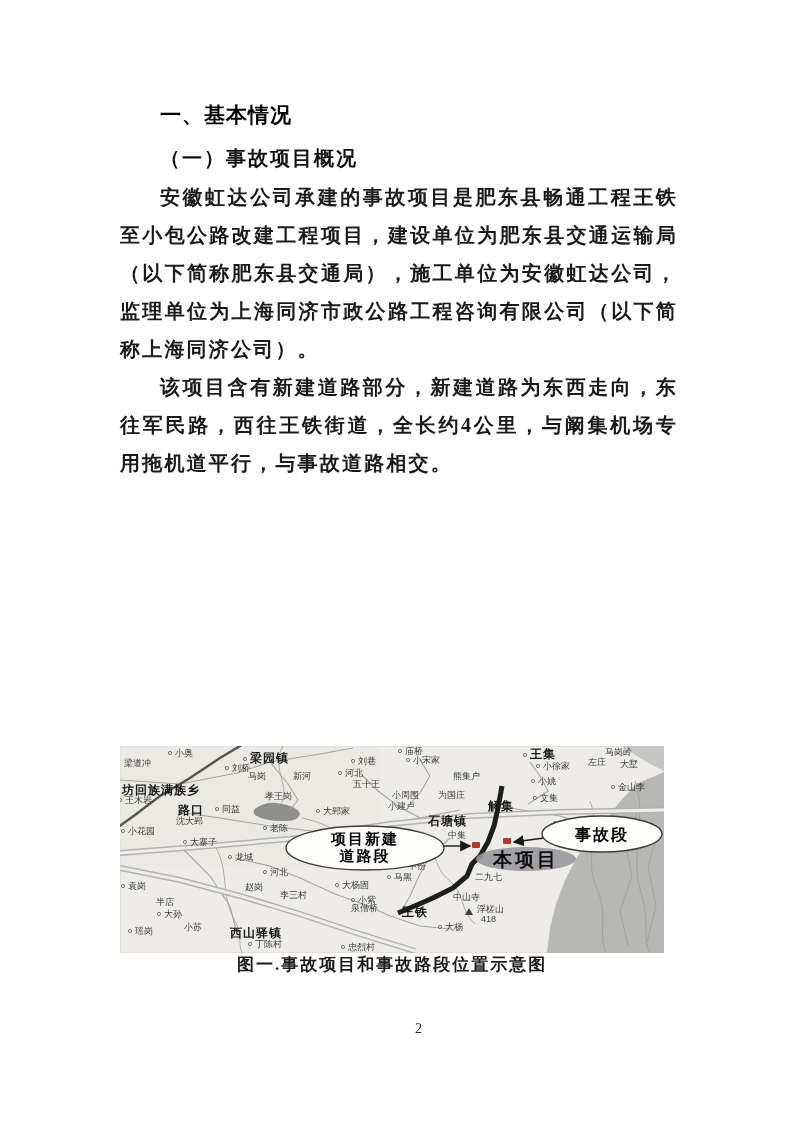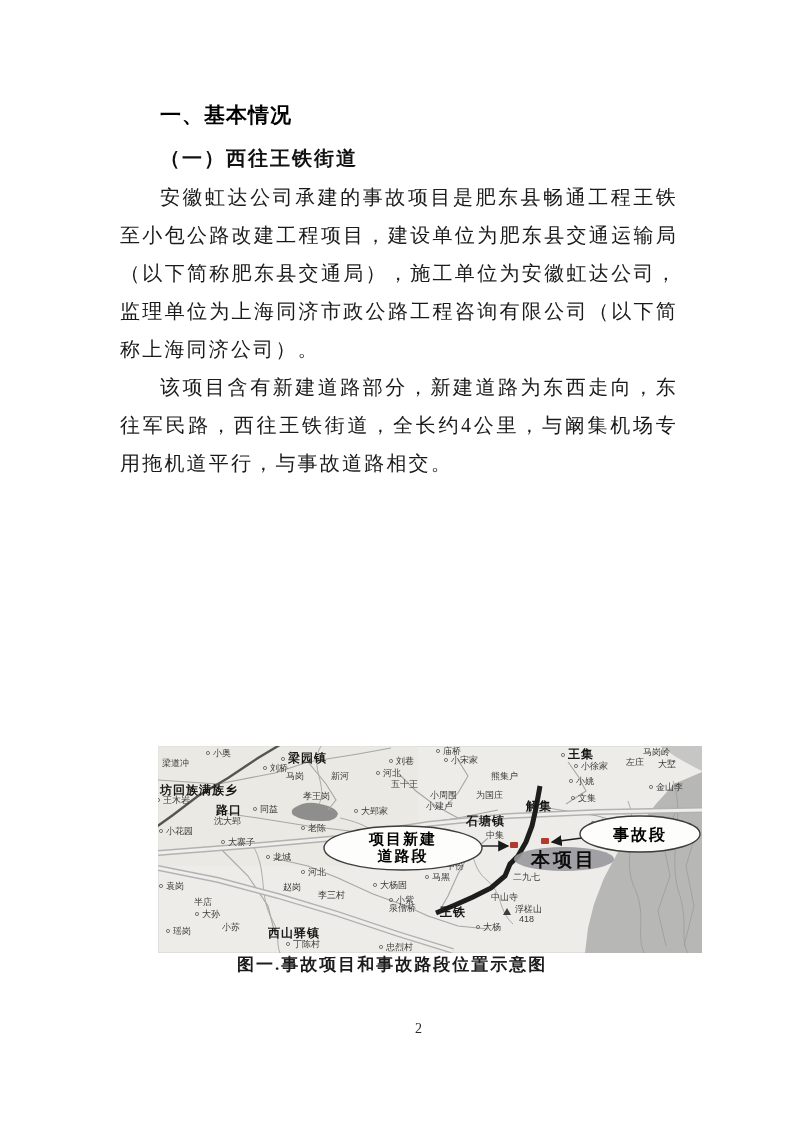--- a/index.html
+++ b/index.html
@@ -13,24 +13,24 @@
     font-family:"Liberation Sans","DejaVu Sans",sans-serif;
     font-size:21px; font-weight:700; color:#000;
     margin:0 0 0 40px; line-height:30px; letter-spacing:1px;
   }
   .h2{
     font-size:20px; font-weight:600; color:#111;
     margin:13px 0 5px 40px; line-height:30px; letter-spacing:2px;
   }
   .para{
     font-size:20px; line-height:38px; letter-spacing:2.2px;
-    text-align:justify; text-indent:2em; margin:0; color:#1a1a1a;
+    text-align:justify; text-indent:2em; margin:0; color:#1a1a1a;font-weight:bold;
   }
   .figure{position:absolute; left:120px; top:746px; width:544px;}
-  .mapwrap{width:544px; height:207px; line-height:0;margin-left:38px;}
+  .mapwrap{width:544px; height:207px; line-height:0;}
   svg{display:block;}
   .caption{
     margin-top:0; text-align:center; font-size:17px; font-weight:700;
     letter-spacing:2px; color:#1c1c1c; line-height:24px;
   }
   .pagenum{
     position:absolute; left:0; right:0; top:1021px; text-align:center;
     font-size:14px; color:#2a2a2a;
   }
   
@@ -51,21 +51,21 @@
   .arrow{stroke:#1a1a1a; stroke-width:1.4; fill:none;}
   .marker-red{fill:#b23b30;}
 </style>
 </head>
 <body>
 
 <div class="page">
 
   <div class="content">
     <h1 class="h1">一、基本情况</h1>
-    <h2 class="h2">（一）西往王铁街道</h2>
+    <h2 class="h2">（一）事故项目概况</h2>
     <p class="para">安徽虹达公司承建的事故项目是肥东县畅通工程王铁至小包公路改建工程项目，建设单位为肥东县交通运输局（以下简称肥东县交通局），施工单位为安徽虹达公司，监理单位为上海同济市政公路工程咨询有限公司（以下简称上海同济公司）。</p>
     <p class="para">该项目含有新建道路部分，新建道路为东西走向，东往军民路，西往王铁街道，全长约4公里，与阚集机场专用拖机道平行，与事故道路相交。</p>
   </div>
 
   <div class="figure">
     <div class="mapwrap">
       <svg id="mapsvg" width="544" height="207" viewBox="0 0 544 207" xmlns="http://www.w3.org/2000/svg">
         <defs>
           <marker id="ah-r" markerWidth="9" markerHeight="8" refX="7" refY="4" orient="auto">
             <path d="M0,0 L8,4 L0,8 Z" fill="#1a1a1a"></path>

